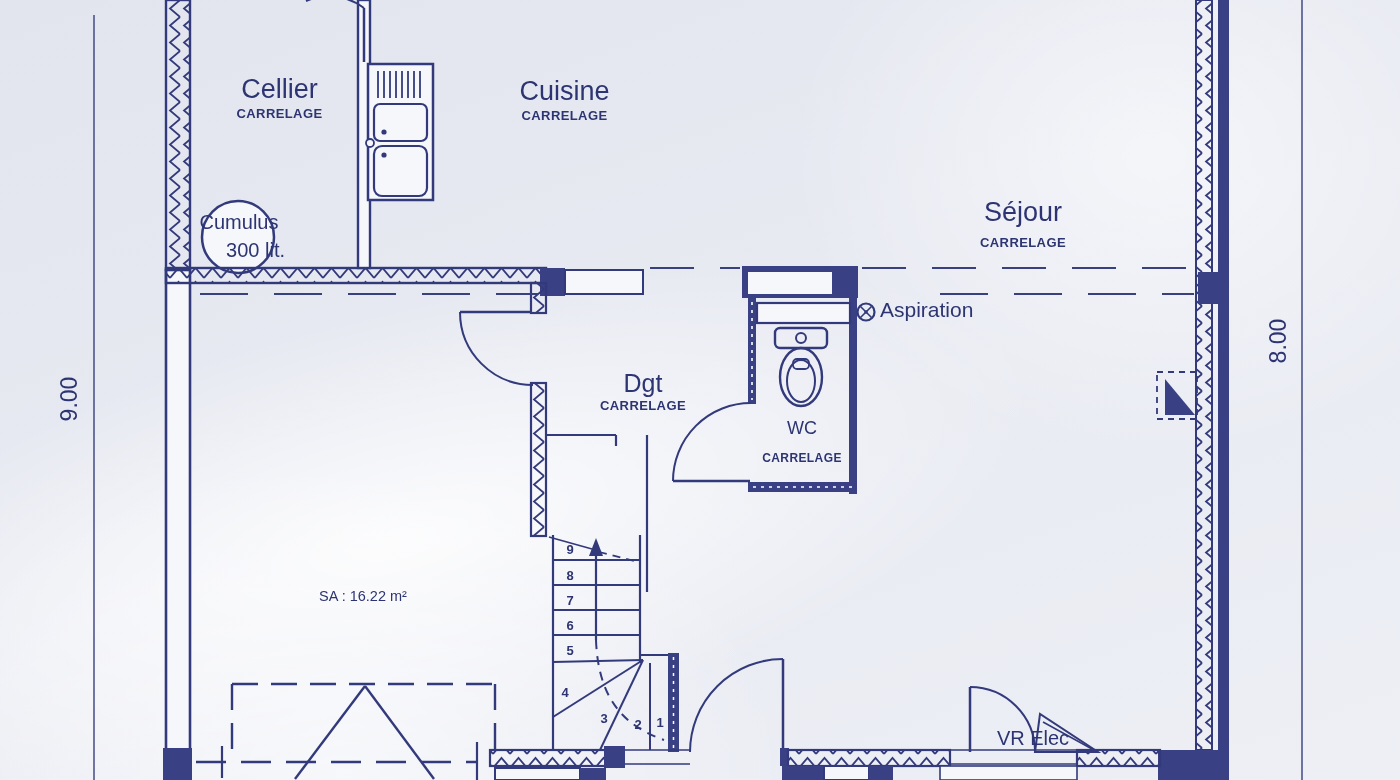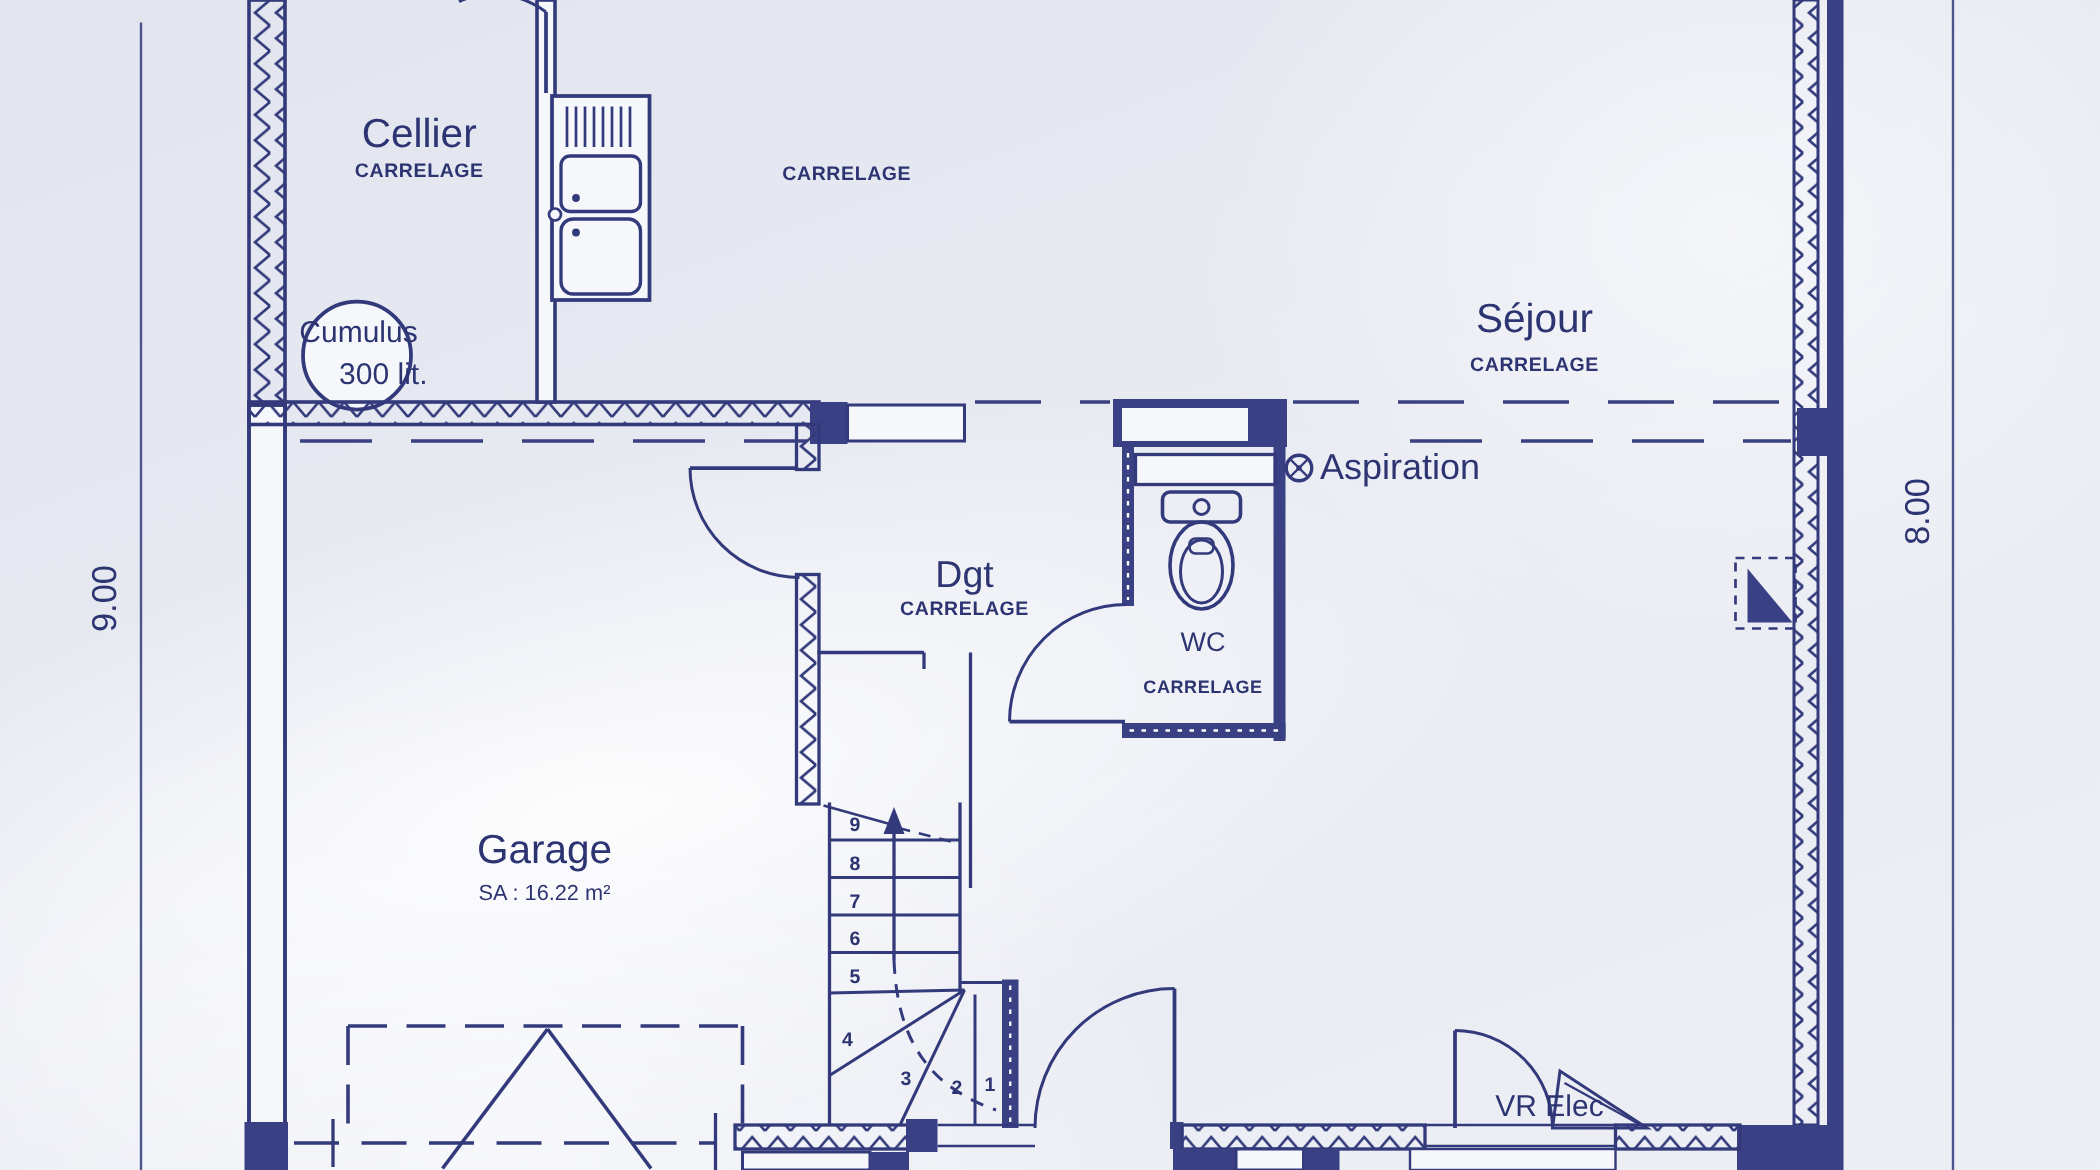--- a/index.html
+++ b/index.html
@@ -196,38 +196,38 @@
 
     <g stroke="#333a7b" opacity="0.85">
       <line x1="94" y1="15" x2="94" y2="780" stroke-width="1.6"></line>
       <line x1="1302" y1="0" x2="1302" y2="780" stroke-width="1.6"></line>
     </g>
   </svg>
 
   <div class="lbl room" style="left:197px;top:75px;width:165px;">Cellier</div>
   <div class="lbl finish" style="left:197px;top:107px;width:165px;">CARRELAGE</div>
 
+  <div class="lbl room" style="left:477px;top:77px;width:175px;">Cuisine</div>
   <div class="lbl finish" style="left:477px;top:109px;width:175px;">CARRELAGE</div>
 
   <div class="lbl room" style="left:937px;top:198px;width:172px;">Séjour</div>
   <div class="lbl finish" style="left:937px;top:236px;width:172px;">CARRELAGE</div>
 
   <div class="lbl room" style="left:567px;top:370px;width:152px;font-size:25px;">Dgt</div>
   <div class="lbl finish" style="left:567px;top:399px;width:152px;">CARRELAGE</div>
 
   <div class="lbl room" style="left:748px;top:419px;width:108px;font-size:18px;">WC</div>
   <div class="lbl finish" style="left:748px;top:452px;width:108px;font-size:12px;">CARRELAGE</div>
 
-  <div class="lbl room" style="left:277px;top:552px;width:172px;">Garage</div>
   <div class="lbl" style="left:277px;top:589px;width:172px;font-size:14.5px;font-weight:normal;">SA : 16.22 m²</div>
 
   <div class="lbl small" style="left:193px;top:212px;width:92px;">Cumulus</div>
   <div class="lbl small" style="left:193px;top:240px;width:92px;text-align:right;">300 lit.</div>
 
-  <div class="lbl" style="left:880px;top:299px;font-size:24px;text-align:left;">Aspiration</div>
+  <div class="lbl" style="left:880px;top:299px;font-size:21px;text-align:left;">Aspiration</div>
 
   <div class="lbl" style="left:990px;top:728px;width:86px;font-size:20px;">VR Elec</div>
 
   <div class="lbl dim" style="left:40px;top:384px;">9.00</div>
   <div class="lbl dim" style="left:1249px;top:326px;">8.00</div>
 
   <div class="lbl step" style="left:562px;top:543px;">9</div>
   <div class="lbl step" style="left:562px;top:569px;">8</div>
   <div class="lbl step" style="left:562px;top:594px;">7</div>
   <div class="lbl step" style="left:562px;top:619px;">6</div>

